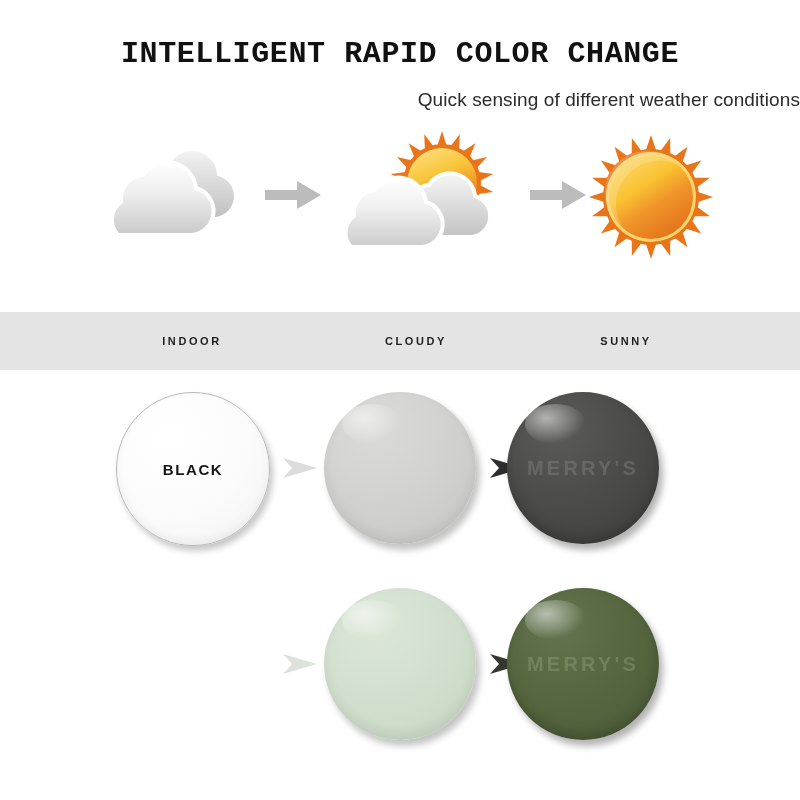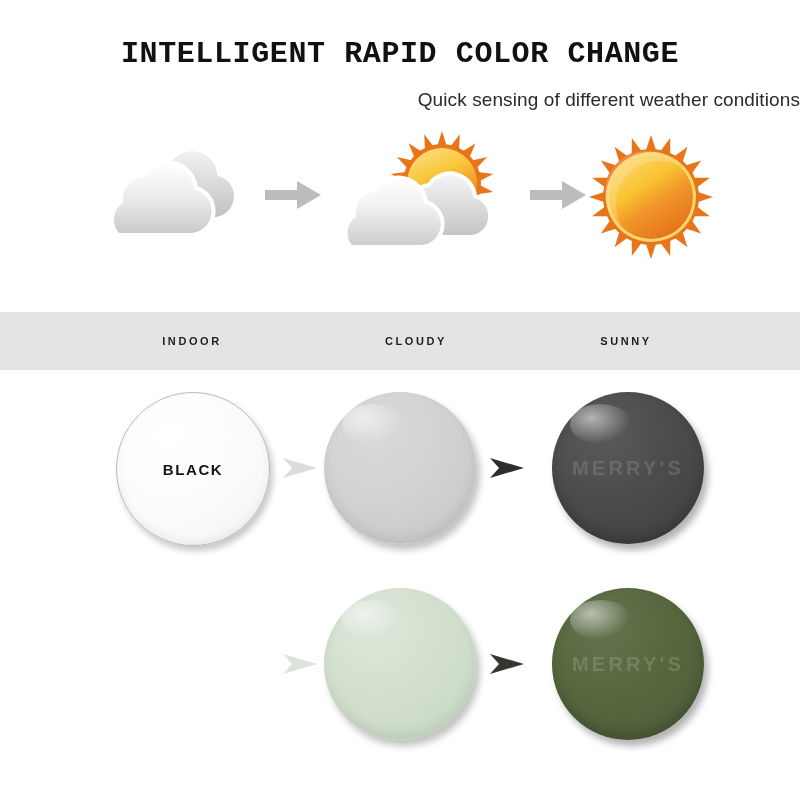--- a/index.html
+++ b/index.html
@@ -97,21 +97,21 @@
     width: 152px;
     height: 152px;
     margin-top: -76px;
     border-radius: 50%;
     display: flex;
     align-items: center;
     justify-content: center;
   }
   .lens-0 { left: 116px; }
   .lens-1 { left: 324px; }
-  .lens-2 { left: 552px; text-align: center; }
+  .lens-2 { left: 507px; text-align: center; }
 
   .lens-label {
     font-size: 15px;
     font-weight: bold;
     letter-spacing: 1.6px;
     z-index: 3;
     position: relative;
   }
   .lens-watermark {
     font-size: 20px;

